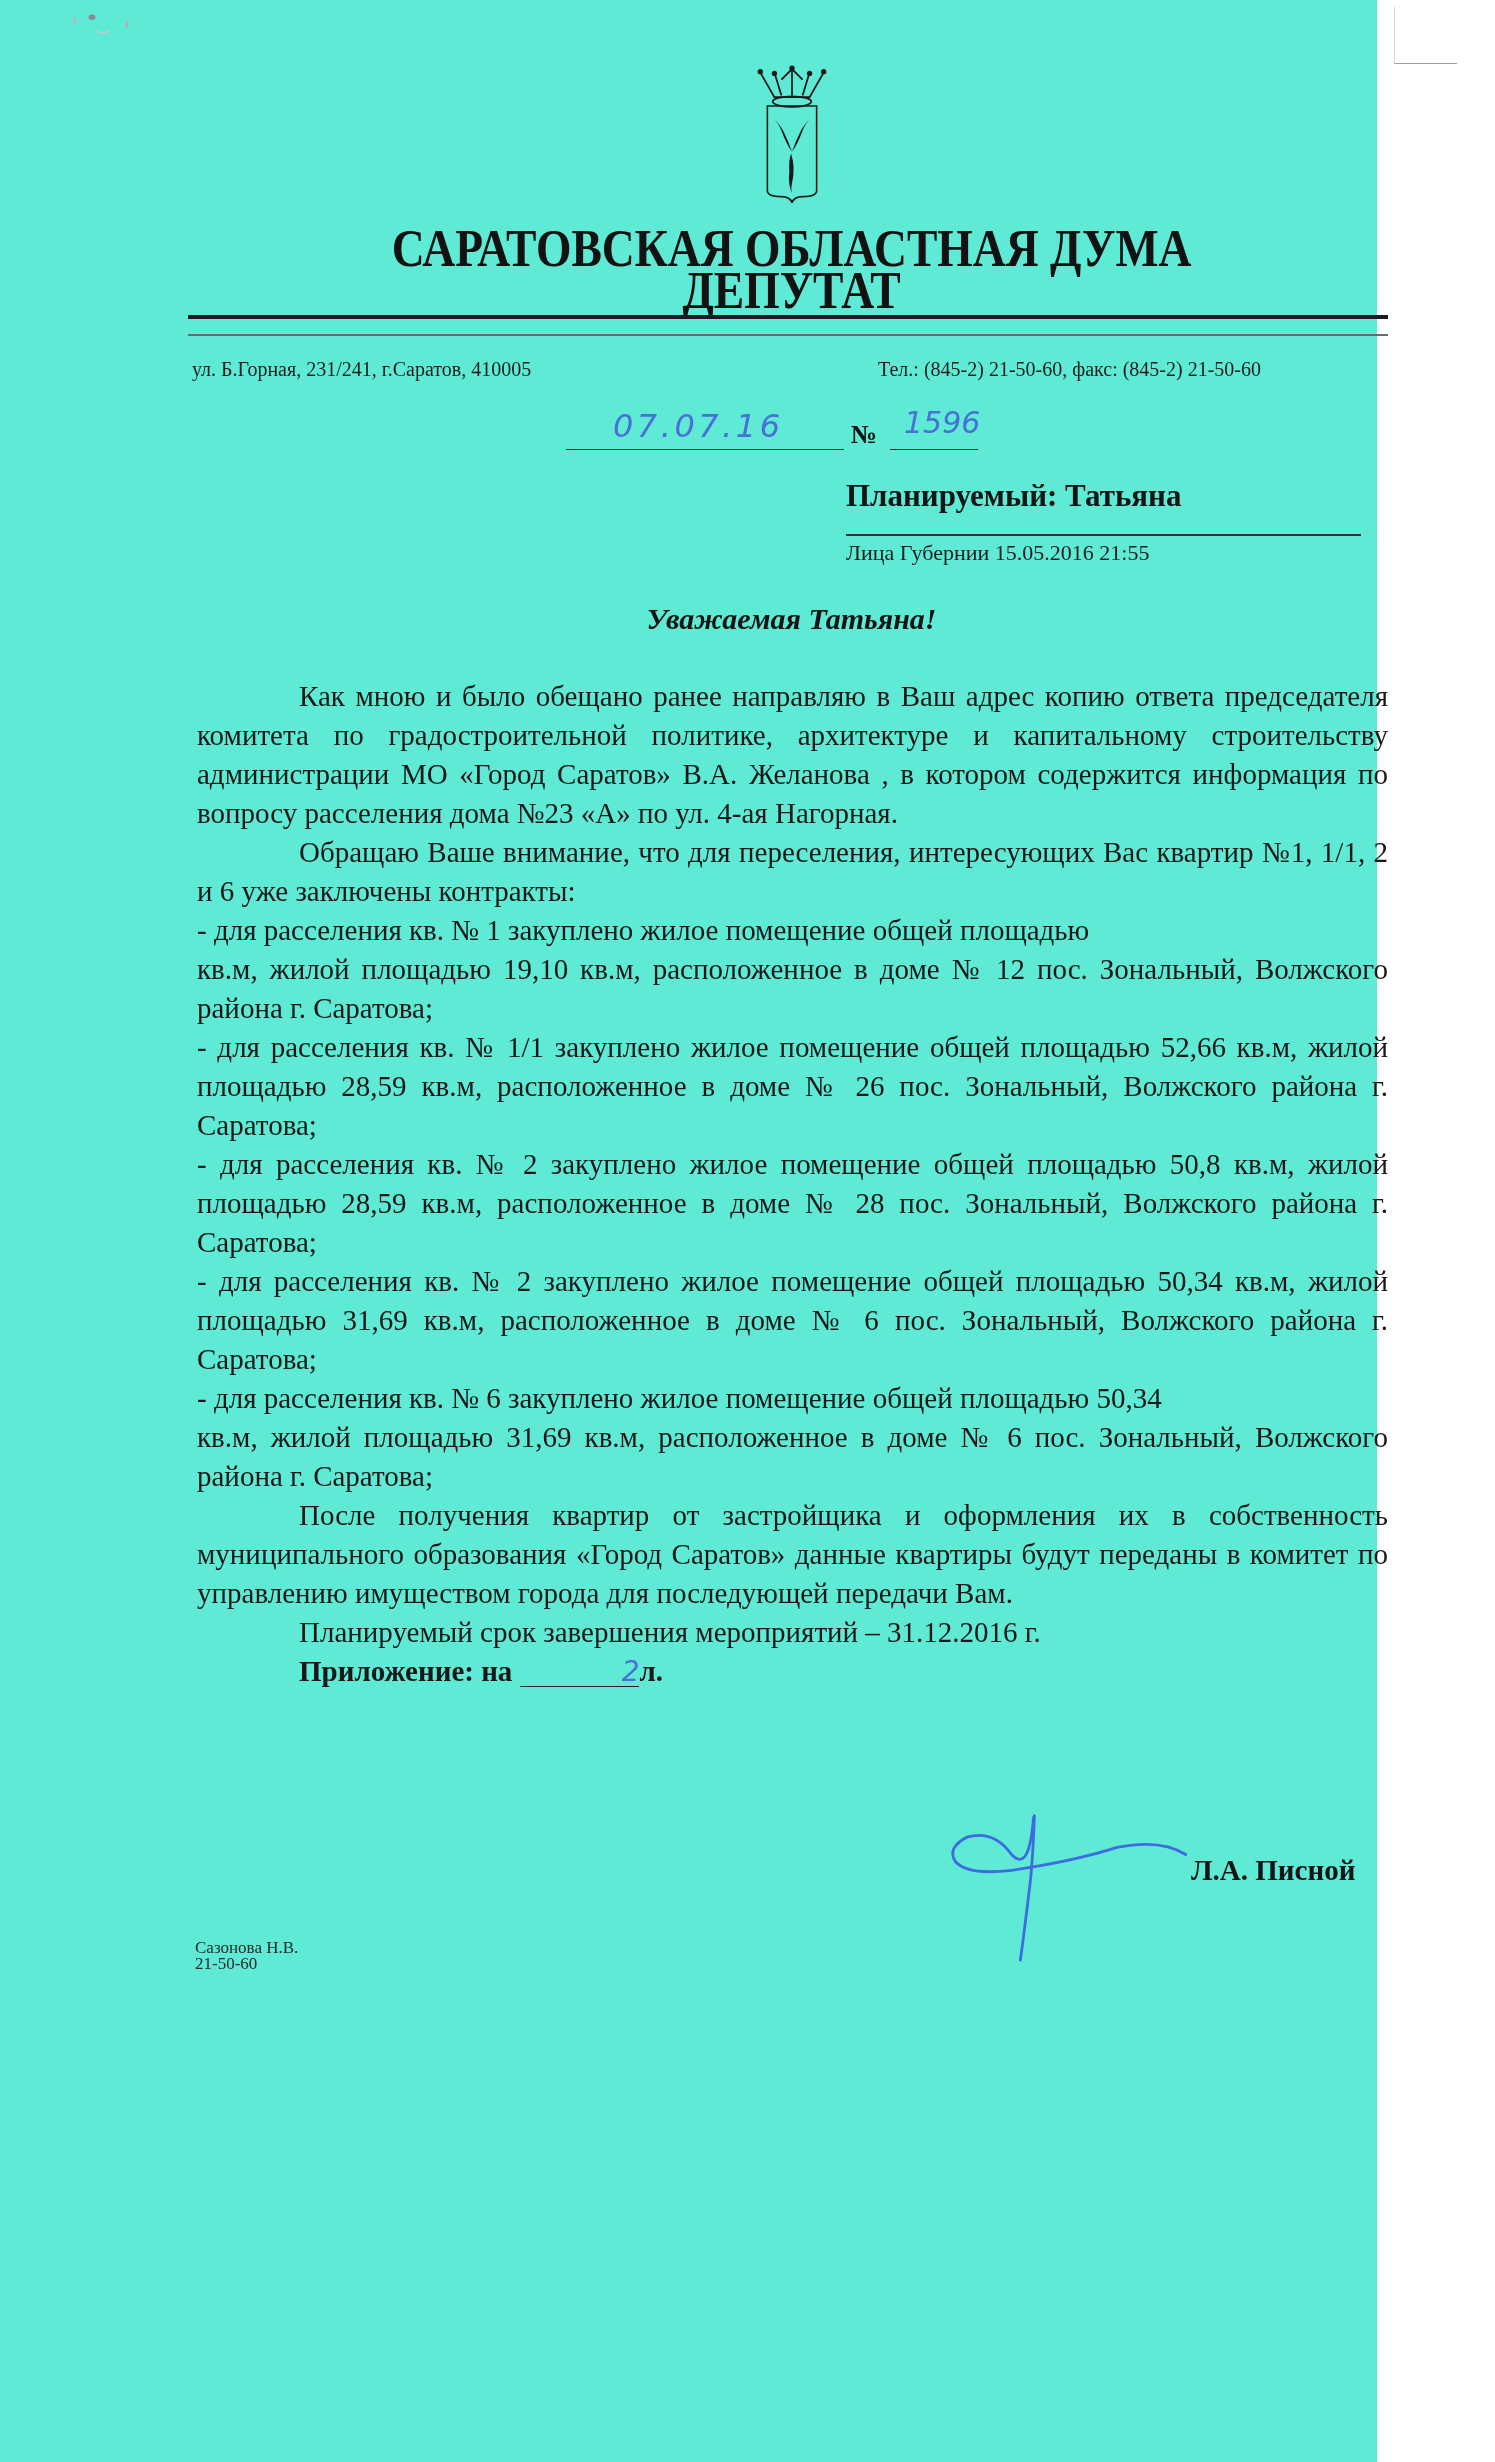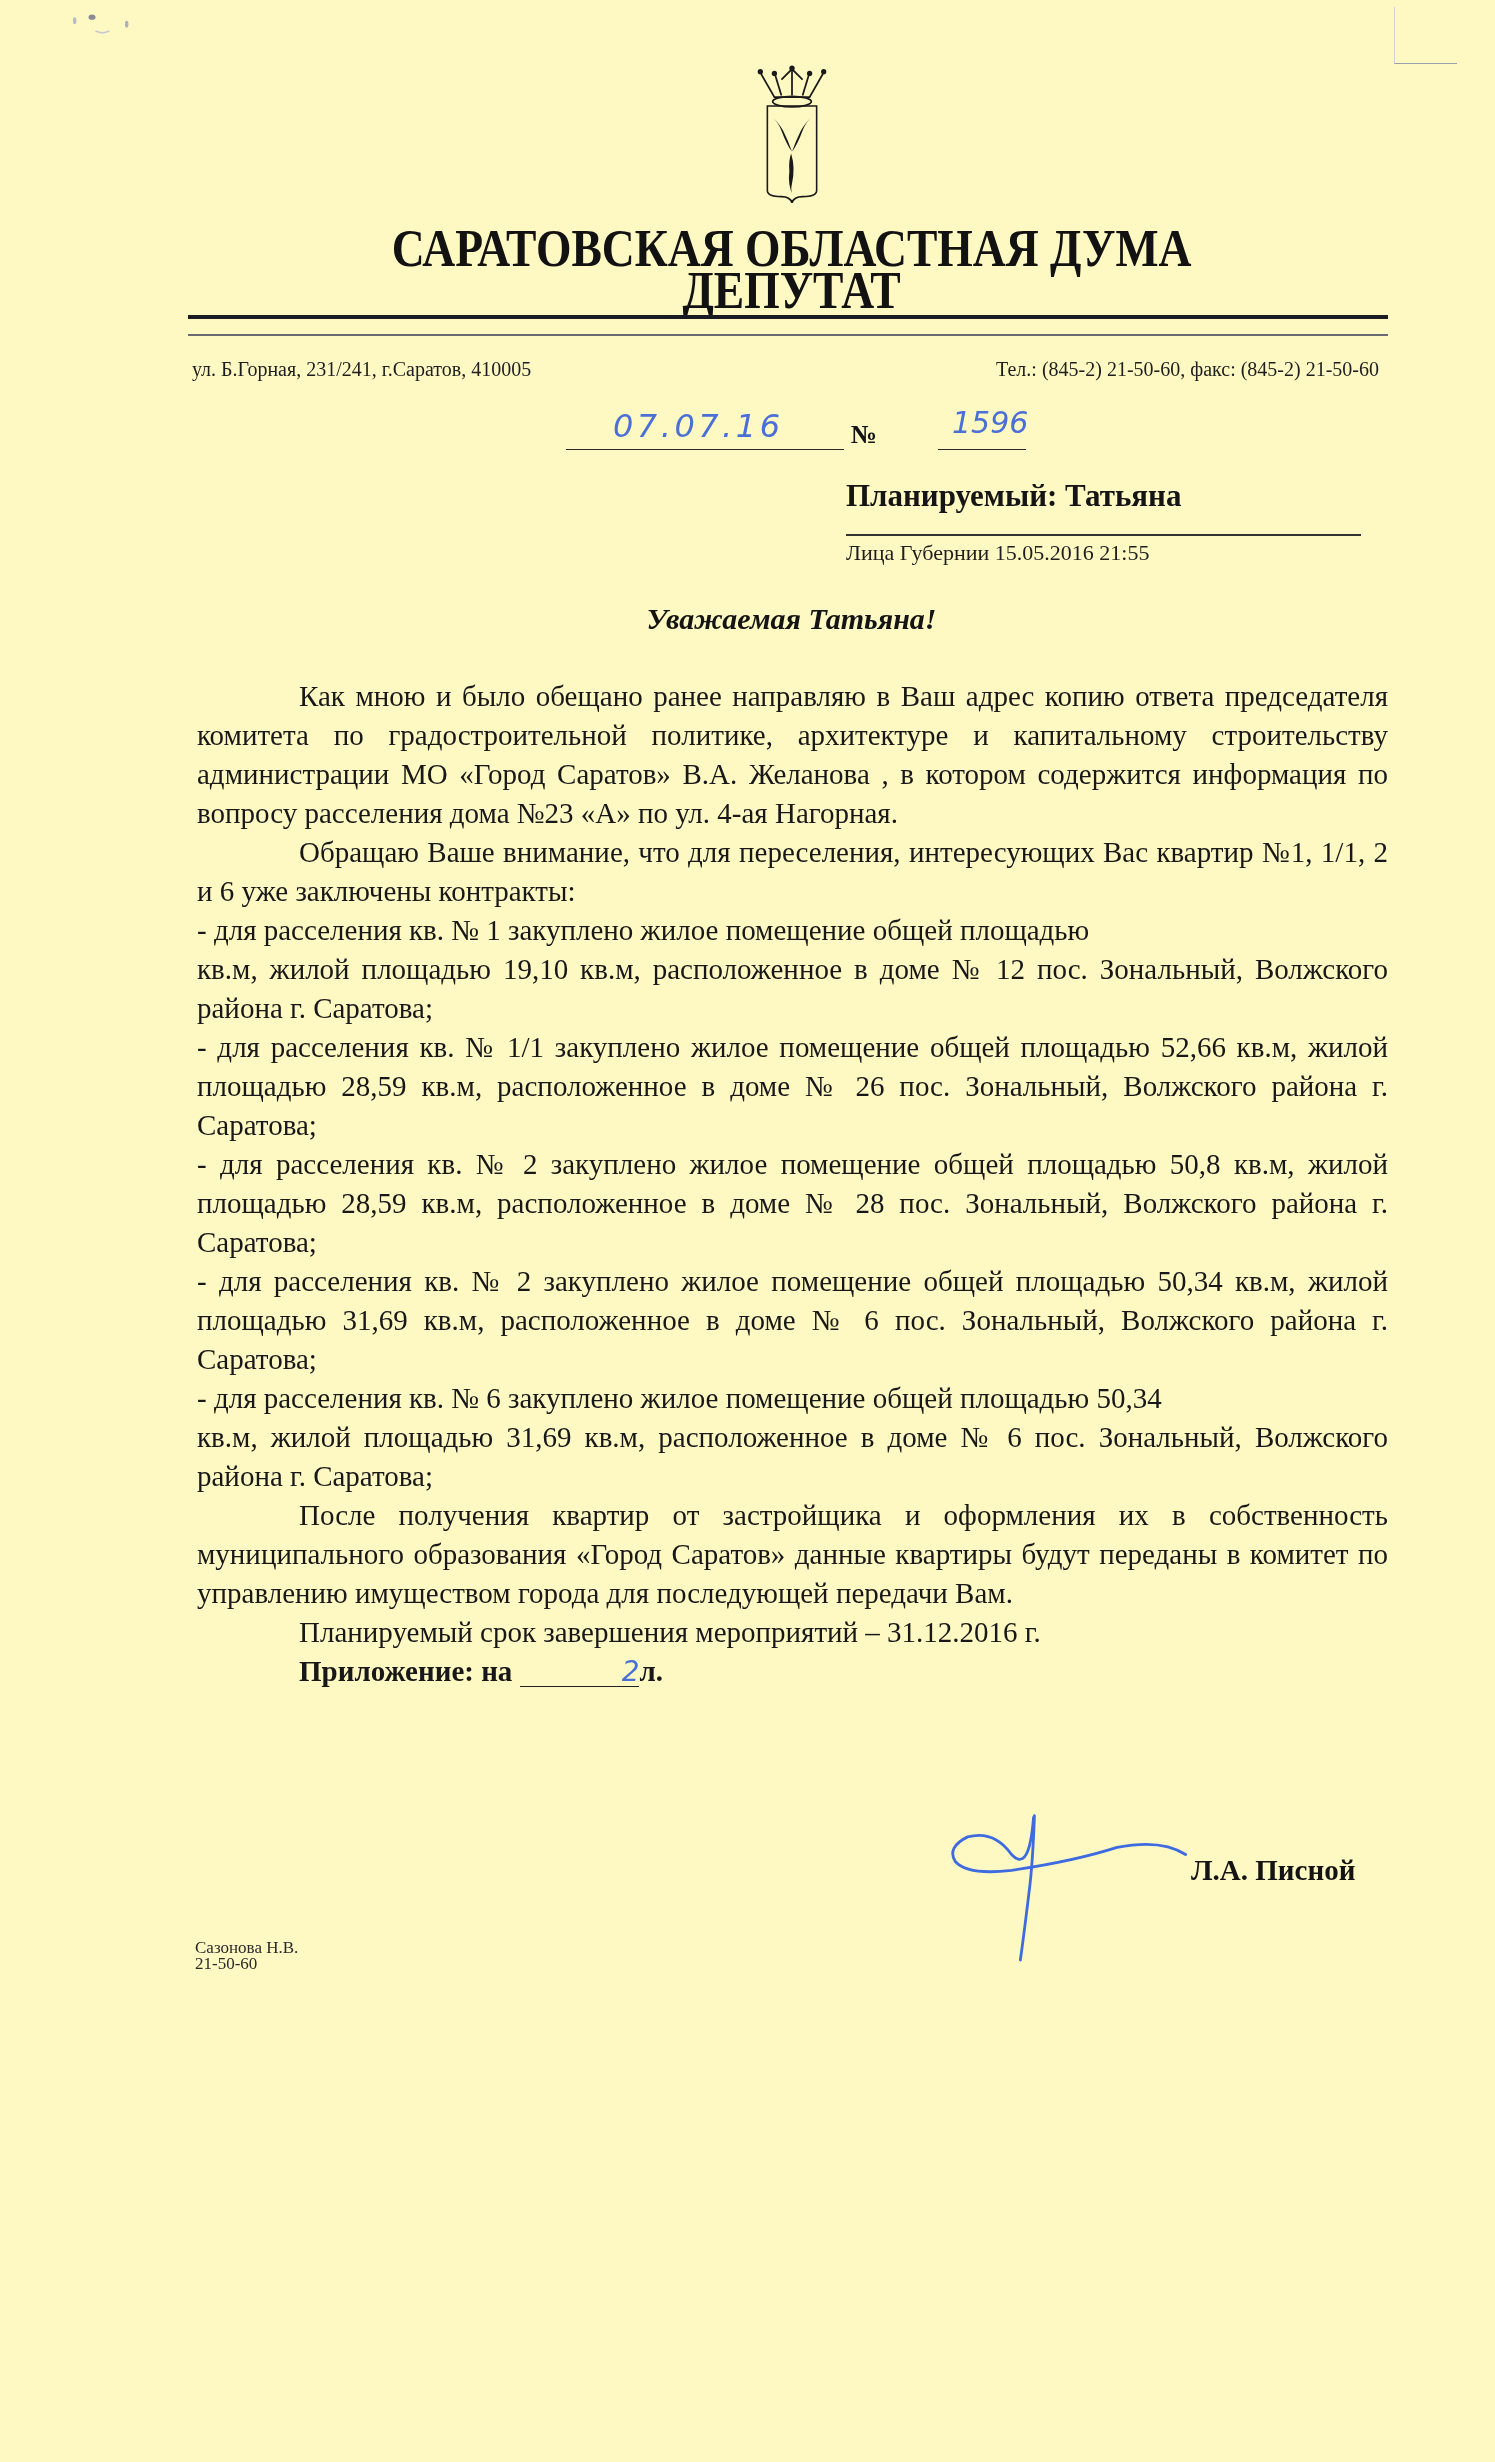--- a/index.html
+++ b/index.html
@@ -11,22 +11,22 @@
       width: 1495px;
       height: 2462px;
       position: relative;
       overflow: hidden;
       font-family: "Liberation Serif", "DejaVu Serif", serif;
       color: #141414;
     }
     .page {
       position: absolute;
       left: 0; top: 0;
-      width: 1495px; height: 2462px;
-      background: #fef9c3;
+      width: 1377px; height: 2462px;
+      background: #5eead4;
     }
     .scan-speck {
       position: absolute;
       left: 69px; top: 12.3px;
       width: 79px; height: 26px;
     }
     .corner-fold {
       position: absolute;
       left: 1394px; top: 7px;
       width: 62px; height: 56px;
@@ -91,21 +91,21 @@
       letter-spacing: 3.5px;
     }
     .reg-no-label {
       position: absolute;
       left: 851px; top: 420px;
       font-size: 26px;
       font-weight: bold;
     }
     .reg-no-field {
       position: absolute;
-      left: 938px; top: 403px;
+      left: 890px; top: 403px;
       width: 88px; height: 46px;
       border-bottom: 1.8px solid #2a2a2a;
     }
     .reg-no-value {
       position: absolute;
       left: 14px; top: 1.8px;
       font-size: 30px;
     }
 
     .recipient {

